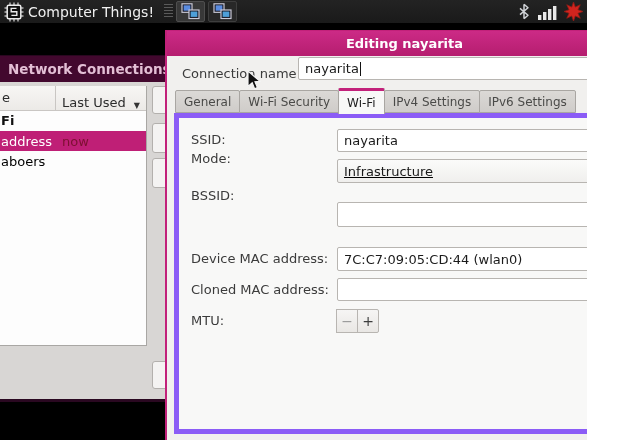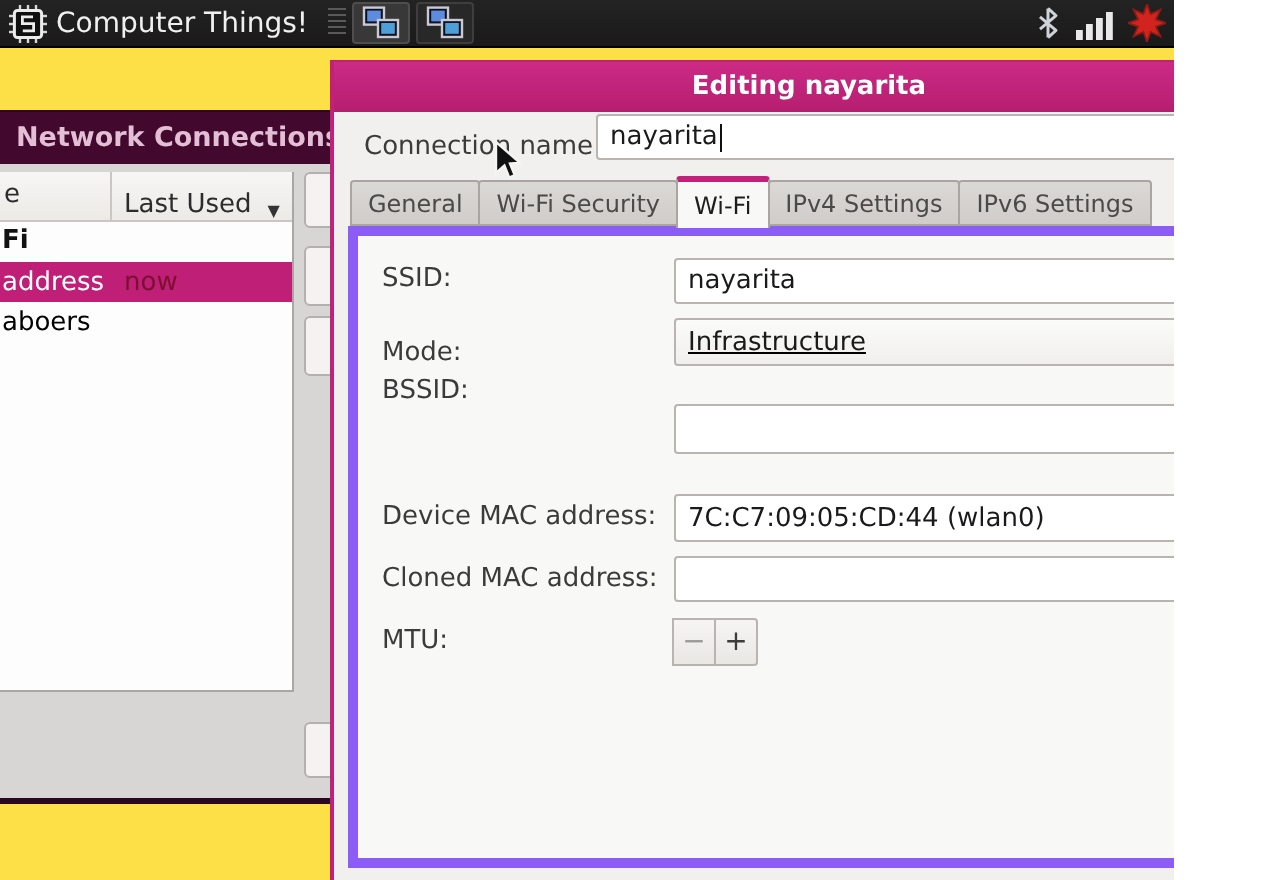--- a/index.html
+++ b/index.html
@@ -1,18 +1,18 @@
 <!DOCTYPE html>
 <html><head>
 <meta charset="utf-8">
 <style>
   * { margin:0; padding:0; box-sizing:border-box; }
   html,body { width:640px; height:440px; }
   body { font-family:"DejaVu Sans","Liberation Sans",sans-serif; }
-  .screen { position:relative; width:587px; height:440px; overflow:hidden; background:#fde047; }
+  .screen { position:relative; width:587px; height:440px; overflow:hidden; background:#000000; }
 
   
   .panel { position:absolute; left:0; top:0; width:640px; height:24px;
            background:linear-gradient(#232323,#1a1a1a); border-bottom:1px solid #000;
            display:flex; align-items:center; }
   .menu-btn { display:flex; align-items:center; gap:4px; padding:0 4px; height:24px; }
   .menu-label { color:#f0f0f0; font-size:14px; white-space:nowrap; }
   .grip { width:9px; height:15px; margin-left:6px;
           background:repeating-linear-gradient(180deg,#5a5a5a 0 1px,transparent 1px 3px); }
   .task-btn { width:29px; height:21px; margin-left:3px; border:1px solid #4e4e4e; border-radius:2px;
@@ -221,21 +221,21 @@
       <div class="tab">IPv4 Settings</div>
       <div class="tab">IPv6 Settings</div>
     </div>
 
     <div class="notebook">
       <span class="f-label" style="top:14px;">SSID:</span>
       <div class="entry ctl" style="top:11px;width:305px;height:23px;">
         <span>nayarita</span>
       </div>
 
-      <span class="f-label" style="top:51px;">Mode:</span>
+      <span class="f-label" style="top:33px;">Mode:</span>
       <div class="combo ctl" style="top:41px;width:305px;height:24px;">
         <span>Infrastructure</span>
         <span class="arrow-down arrow-abs"></span>
       </div>
 
       <span class="f-label" style="top:70px;">BSSID:</span>
       <div class="combo-entry" style="left:158px;top:84px;width:305px;height:25px;">
         <div class="entry entry-part">
           <span></span>
         </div>

